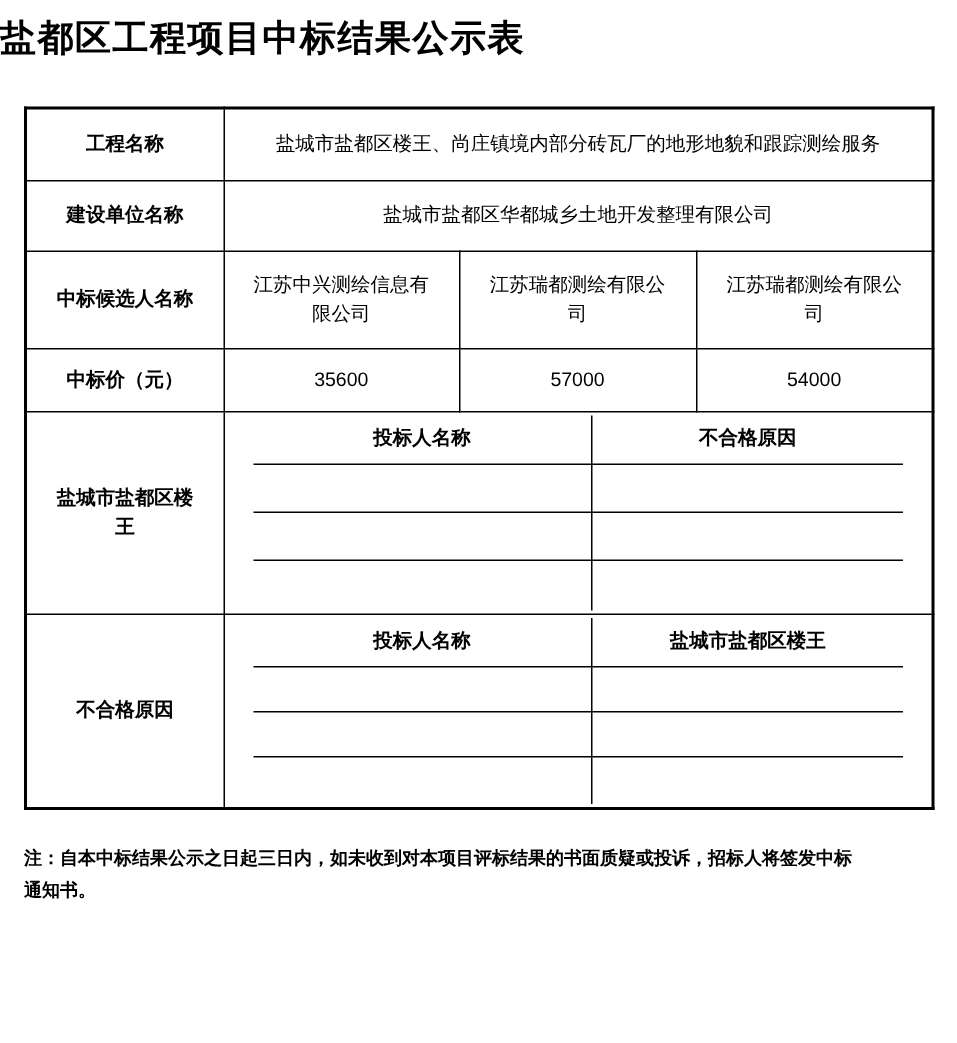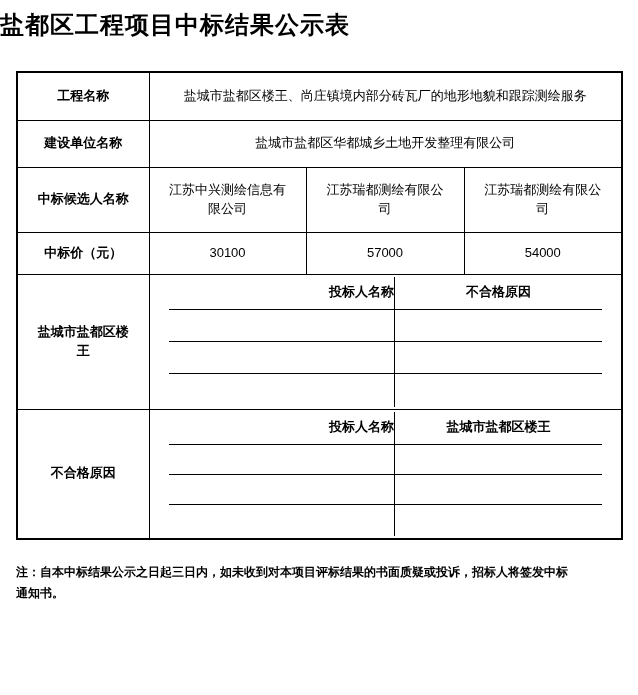--- a/index.html
+++ b/index.html
@@ -44,21 +44,21 @@
   }
   table.nest td {
     border: 1px solid #000000;
     text-align: center;
     vertical-align: middle;
     font-size: 13px;
     word-break: break-all;
   }
   table.nest tr:first-child td { border-top: none; }
   table.nest tr:last-child td  { border-bottom: none; }
-  table.nest td:first-child    { border-left: none; text-align: right; }
+  table.nest td:first-child    { border-left: none; }
   table.nest td:last-child     { border-right: none; }
   .note {
     margin: 22px 16px 0 16px;
     width: 560px;
     font-size: 12px;
     font-weight: bold;
     line-height: 21px;
     word-break: break-all;
   }
 </style>
@@ -86,21 +86,21 @@
         <td colspan="3">盐城市盐都区华都城乡土地开发整理有限公司</td>
       </tr>
       <tr style="height:65px">
         <td class="lbl">中标候选人名称</td>
         <td>江苏中兴测绘信息有限公司</td>
         <td>江苏瑞都测绘有限公司</td>
         <td>江苏瑞都测绘有限公司</td>
       </tr>
       <tr style="height:42px">
         <td class="lbl">中标价（元）</td>
-        <td>30100</td>
+        <td>35600</td>
         <td>57000</td>
         <td>54000</td>
       </tr>
 
       <tr style="height:130px">
         <td class="lbl">盐城市盐都区楼王</td>
         <td colspan="3" class="nest-cell">
           <table class="nest">
             <colgroup>
               <col style="width:226px">

